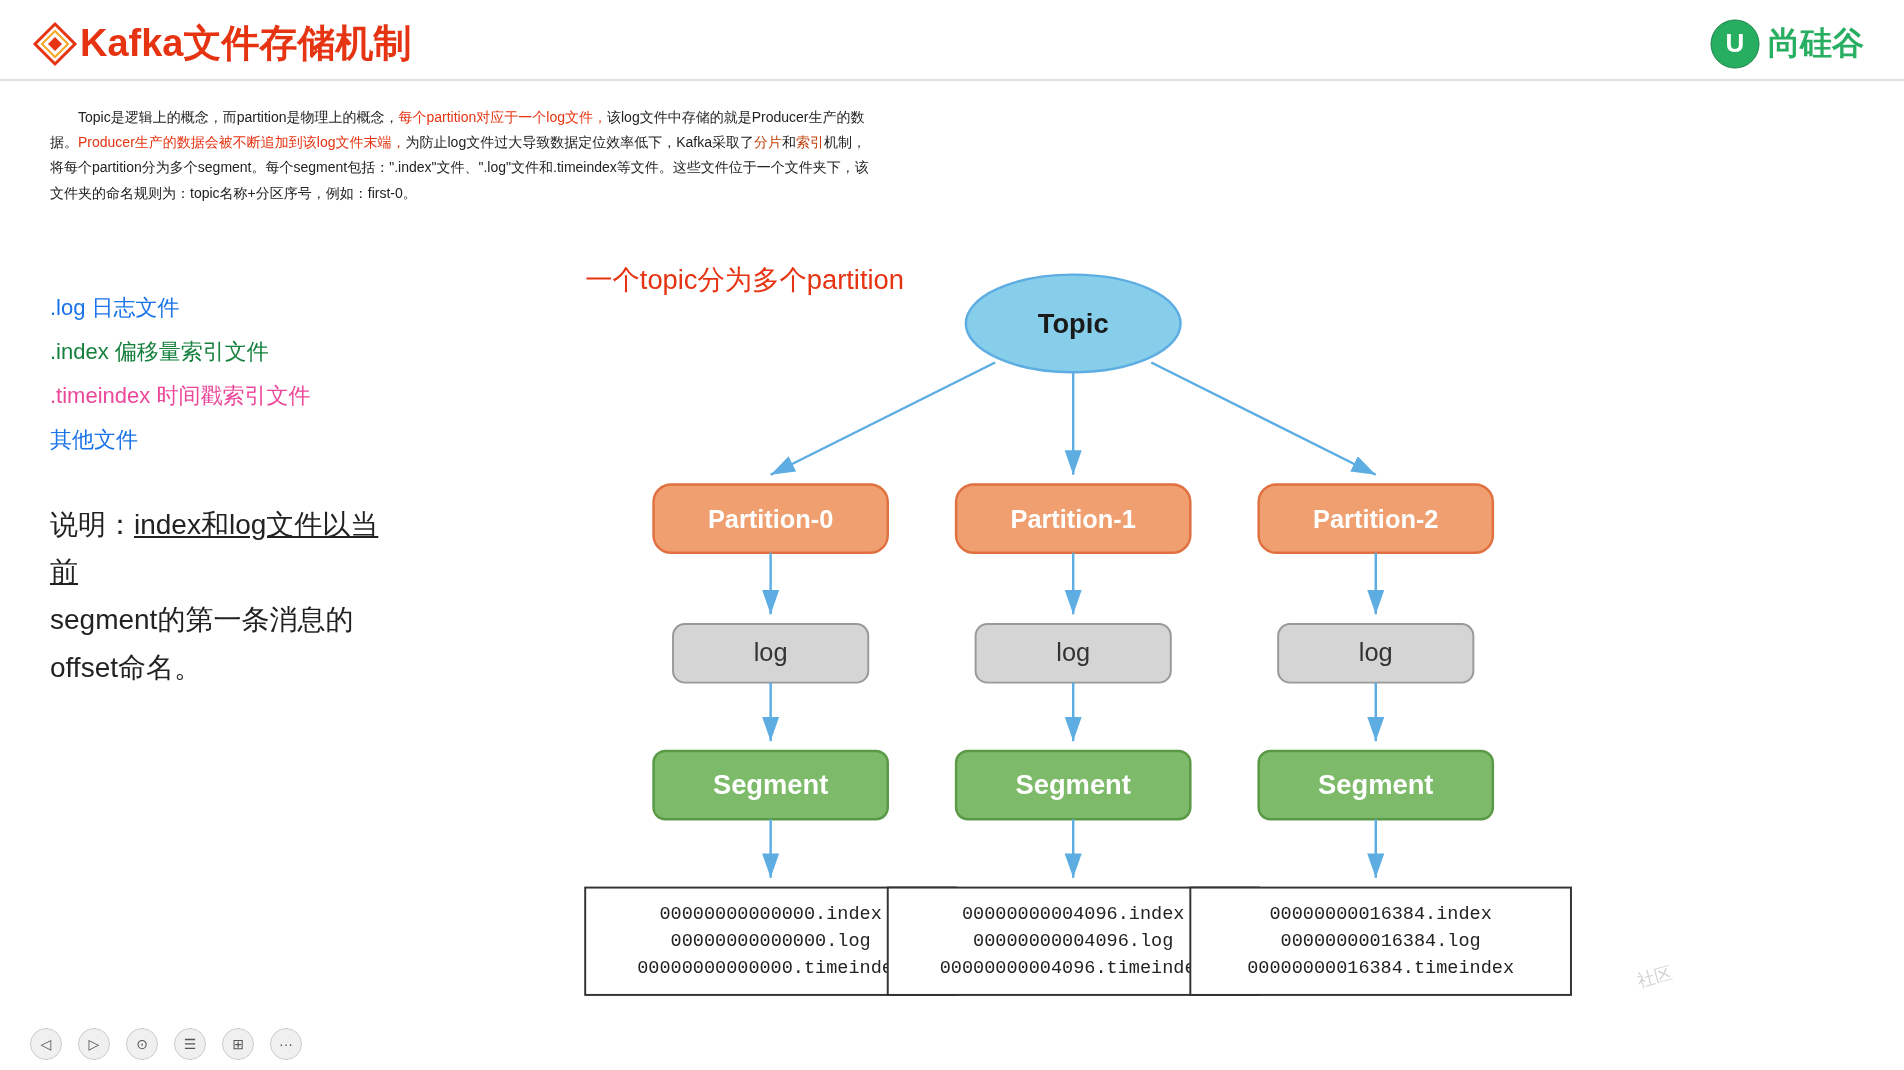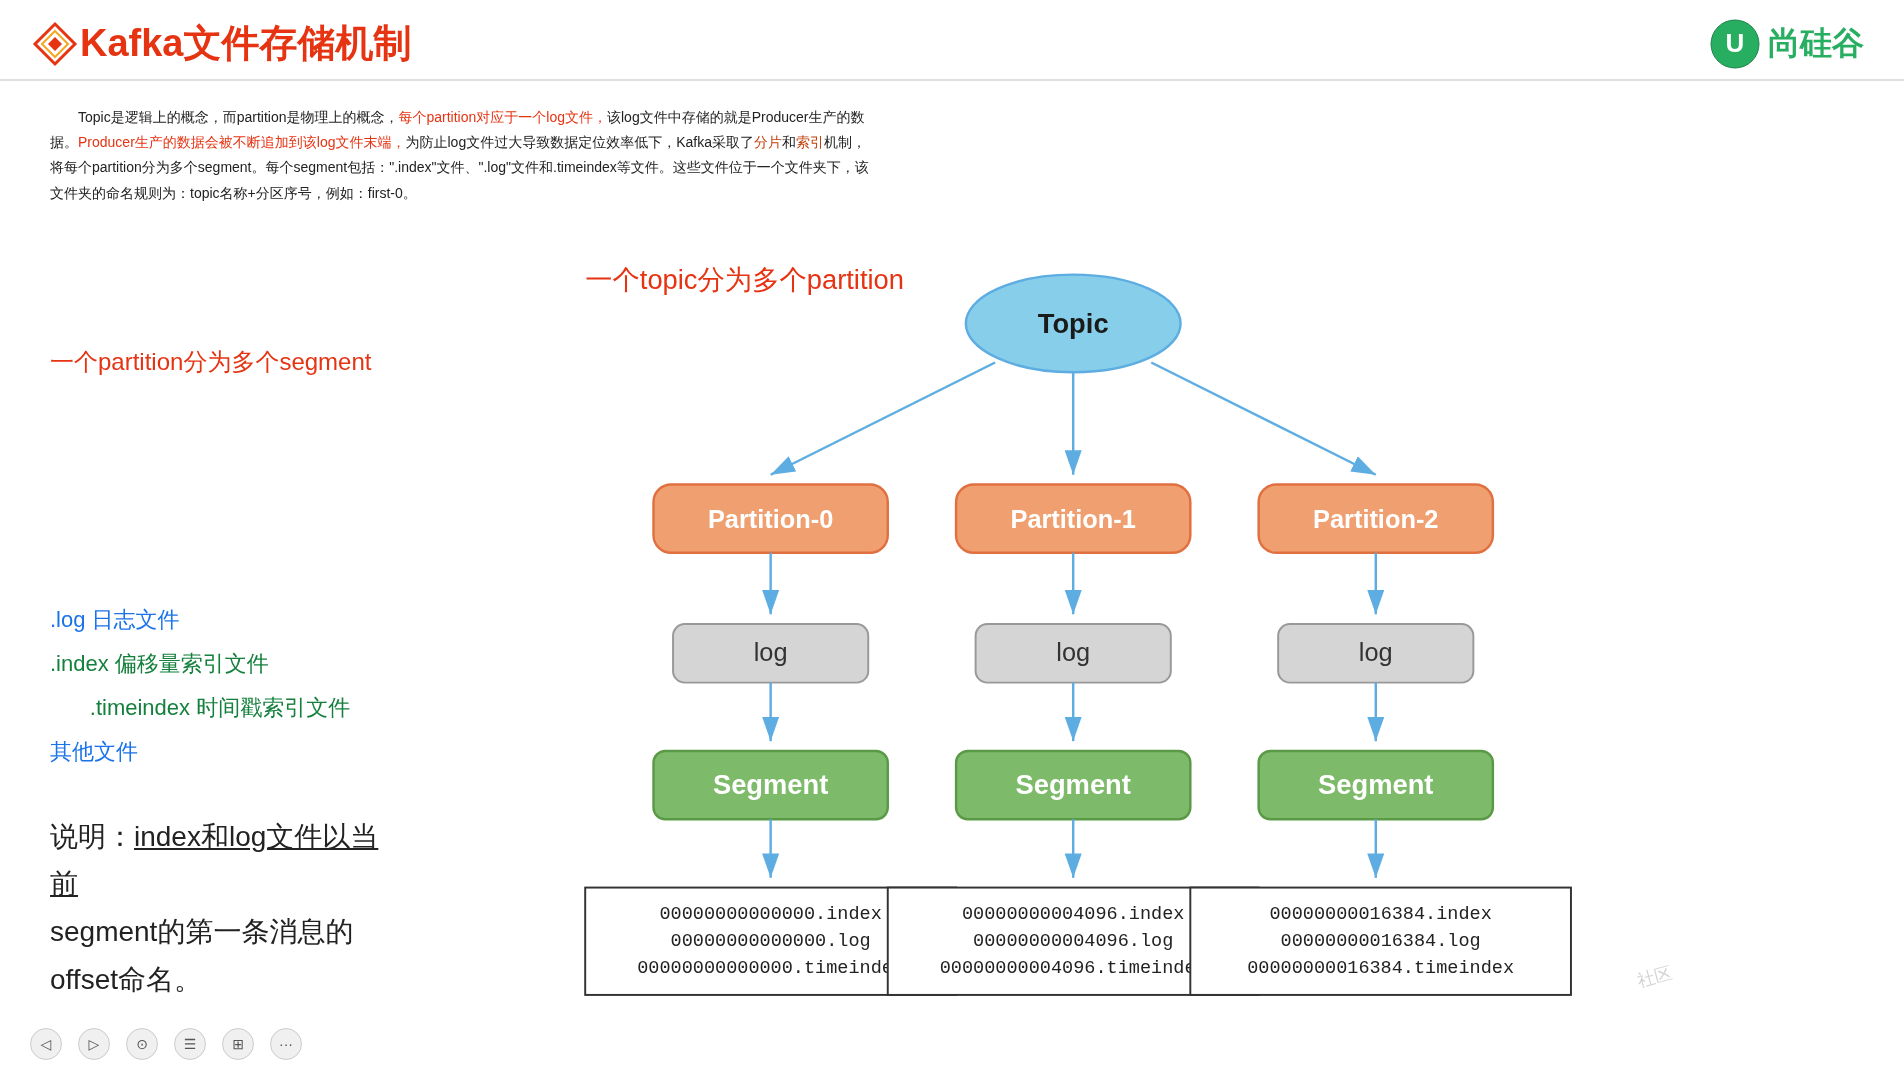--- a/index.html
+++ b/index.html
@@ -151,26 +151,25 @@
   <div class="paragraph">
     <span>　　Topic是逻辑上的概念，而partition是物理上的概念，</span><span class="highlight-red">每个partition对应于一个log文件，</span><span>该log文件中存储的就是Producer生产的数</span><br>
     <span>据。</span><span class="highlight-red">Producer生产的数据会被不断追加到该log文件末端，</span><span>为防止log文件过大导致数据定位效率低下，Kafka采取了</span><span class="highlight-blue">分片</span><span>和</span><span class="highlight-blue">索引</span><span>机制，</span><br>
     <span>将每个partition分为多个segment。每个segment包括：".index"文件、".log"文件和.timeindex等文件。这些文件位于一个文件夹下，该</span><br>
     <span>文件夹的命名规则为：topic名称+分区序号，例如：first-0。</span>
   </div>
 
   <div class="diagram-area">
 
     <div class="left-labels">
-      <div class="label-partition">一个partition分为多个segment</div>
 
       <div class="label-files">
         <div style="color:#1a73e8;">.log  日志文件</div>
         <div style="color:#15803d;">.index 偏移量索引文件</div>
-        <div style="color:#15803d;text-align:center;">.timeindex 时间戳索引文件</div>
+        <div style="color:#ec4899;">.timeindex 时间戳索引文件</div>
         <div style="color:#1a73e8;">其他文件</div>
       </div>
 
       <div class="label-note">
         <span>说明：</span><u>index和log文件以当前</u><br>
         <span>segment的第一条消息的offset命名。</span>
       </div>
     </div>
 
     <svg class="diagram-svg" viewBox="0 0 1500 780" xmlns="http://www.w3.org/2000/svg">

